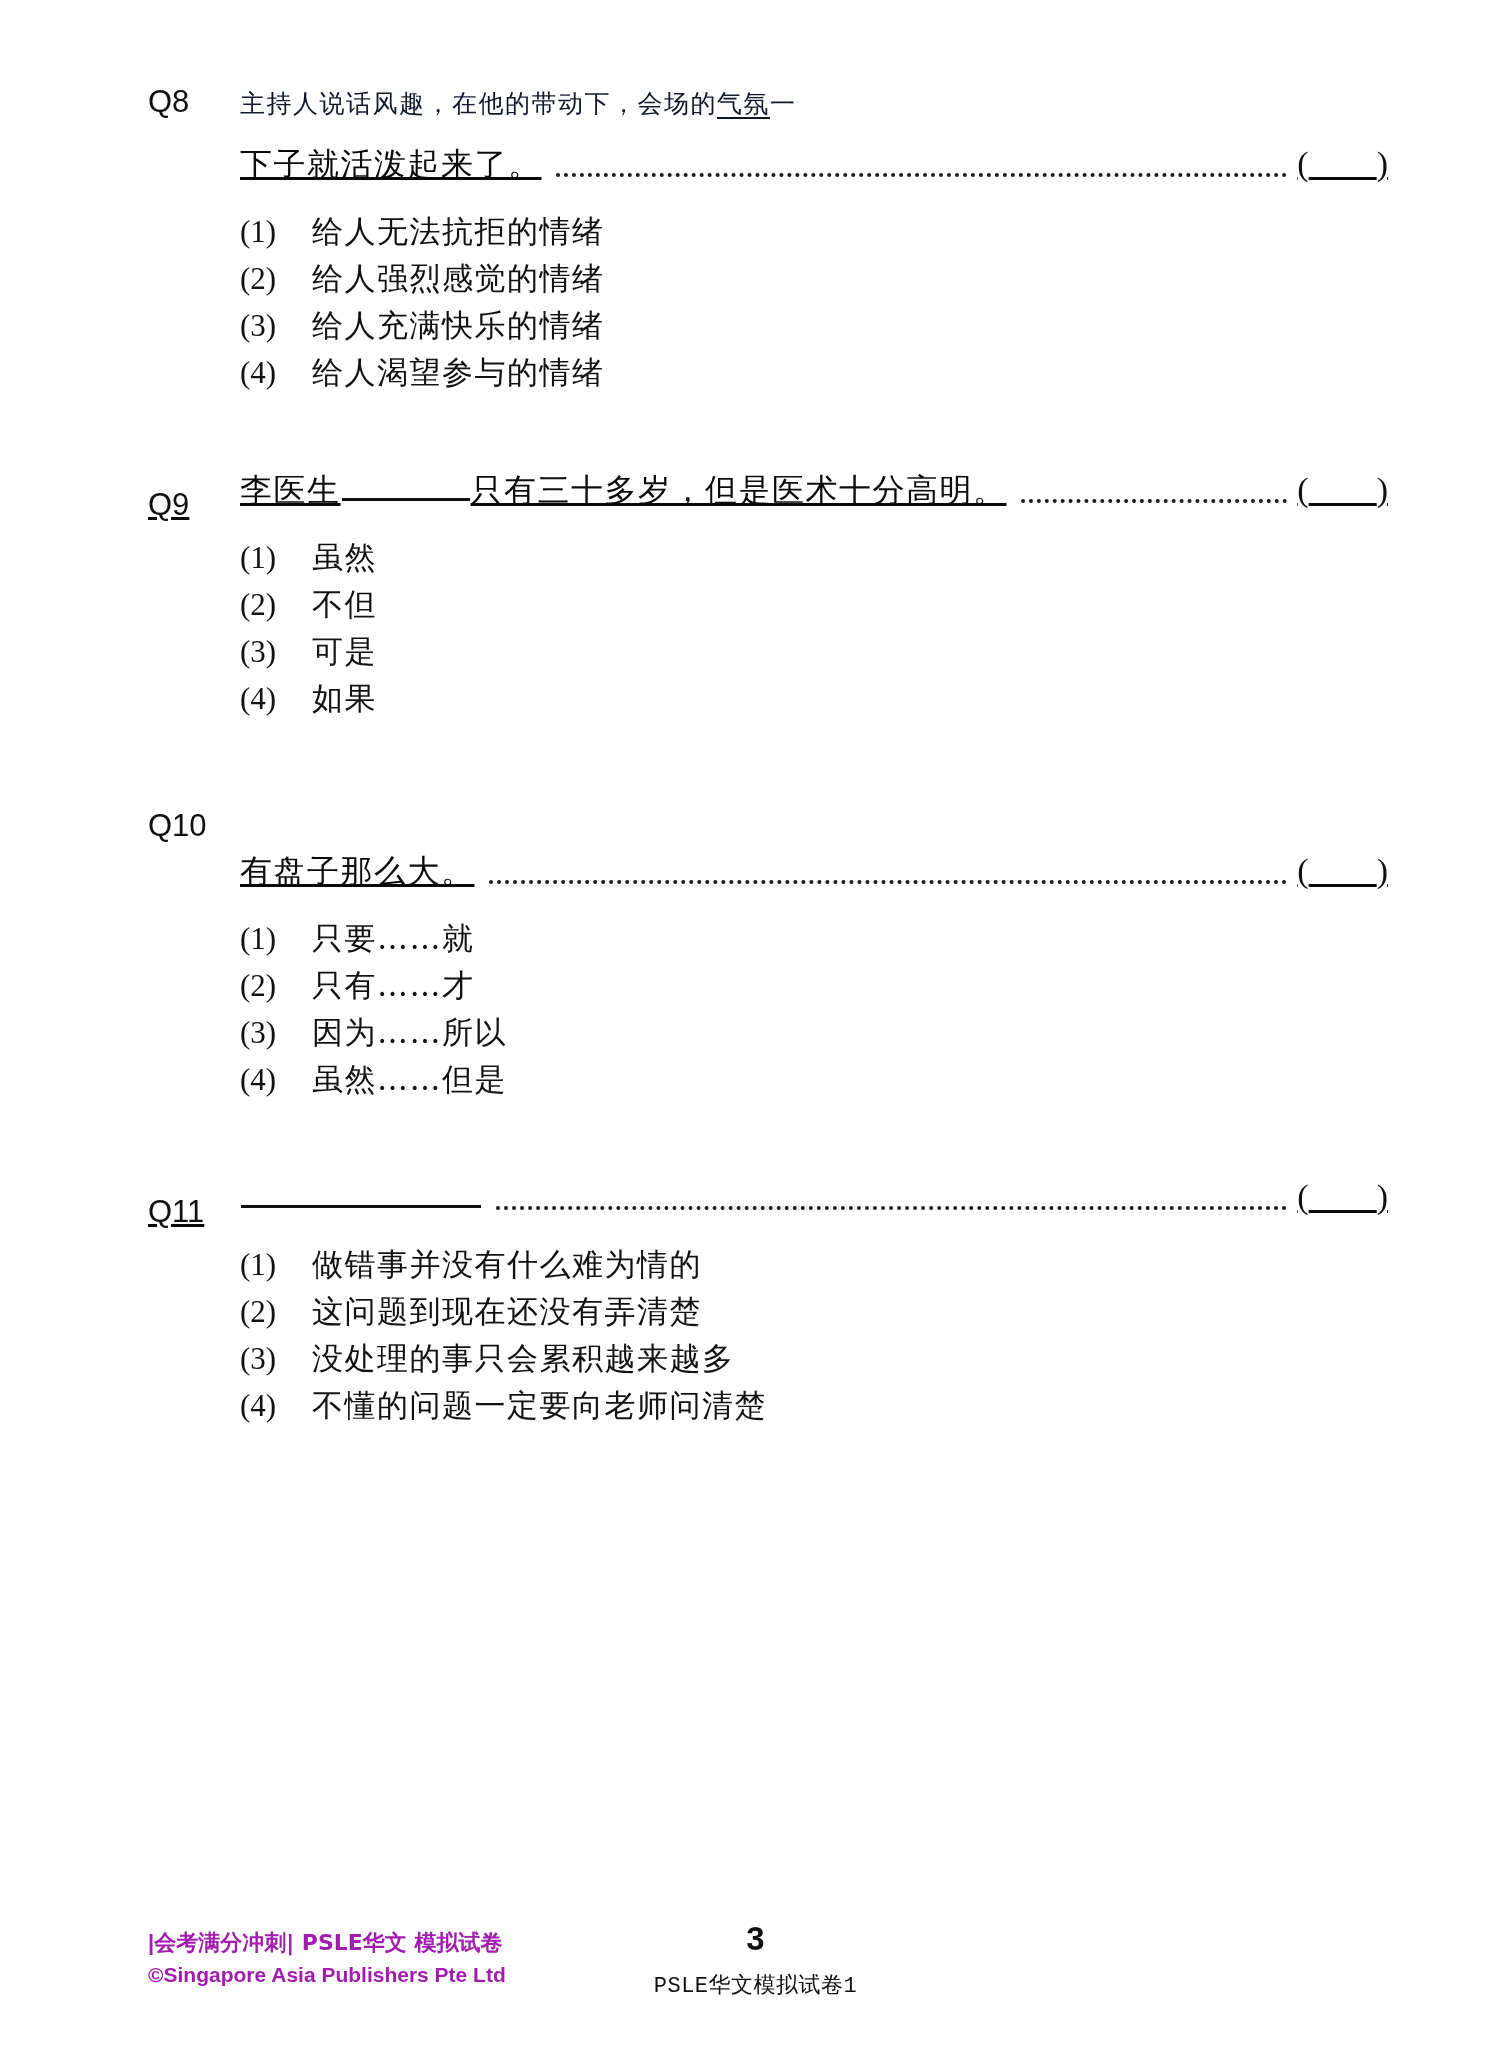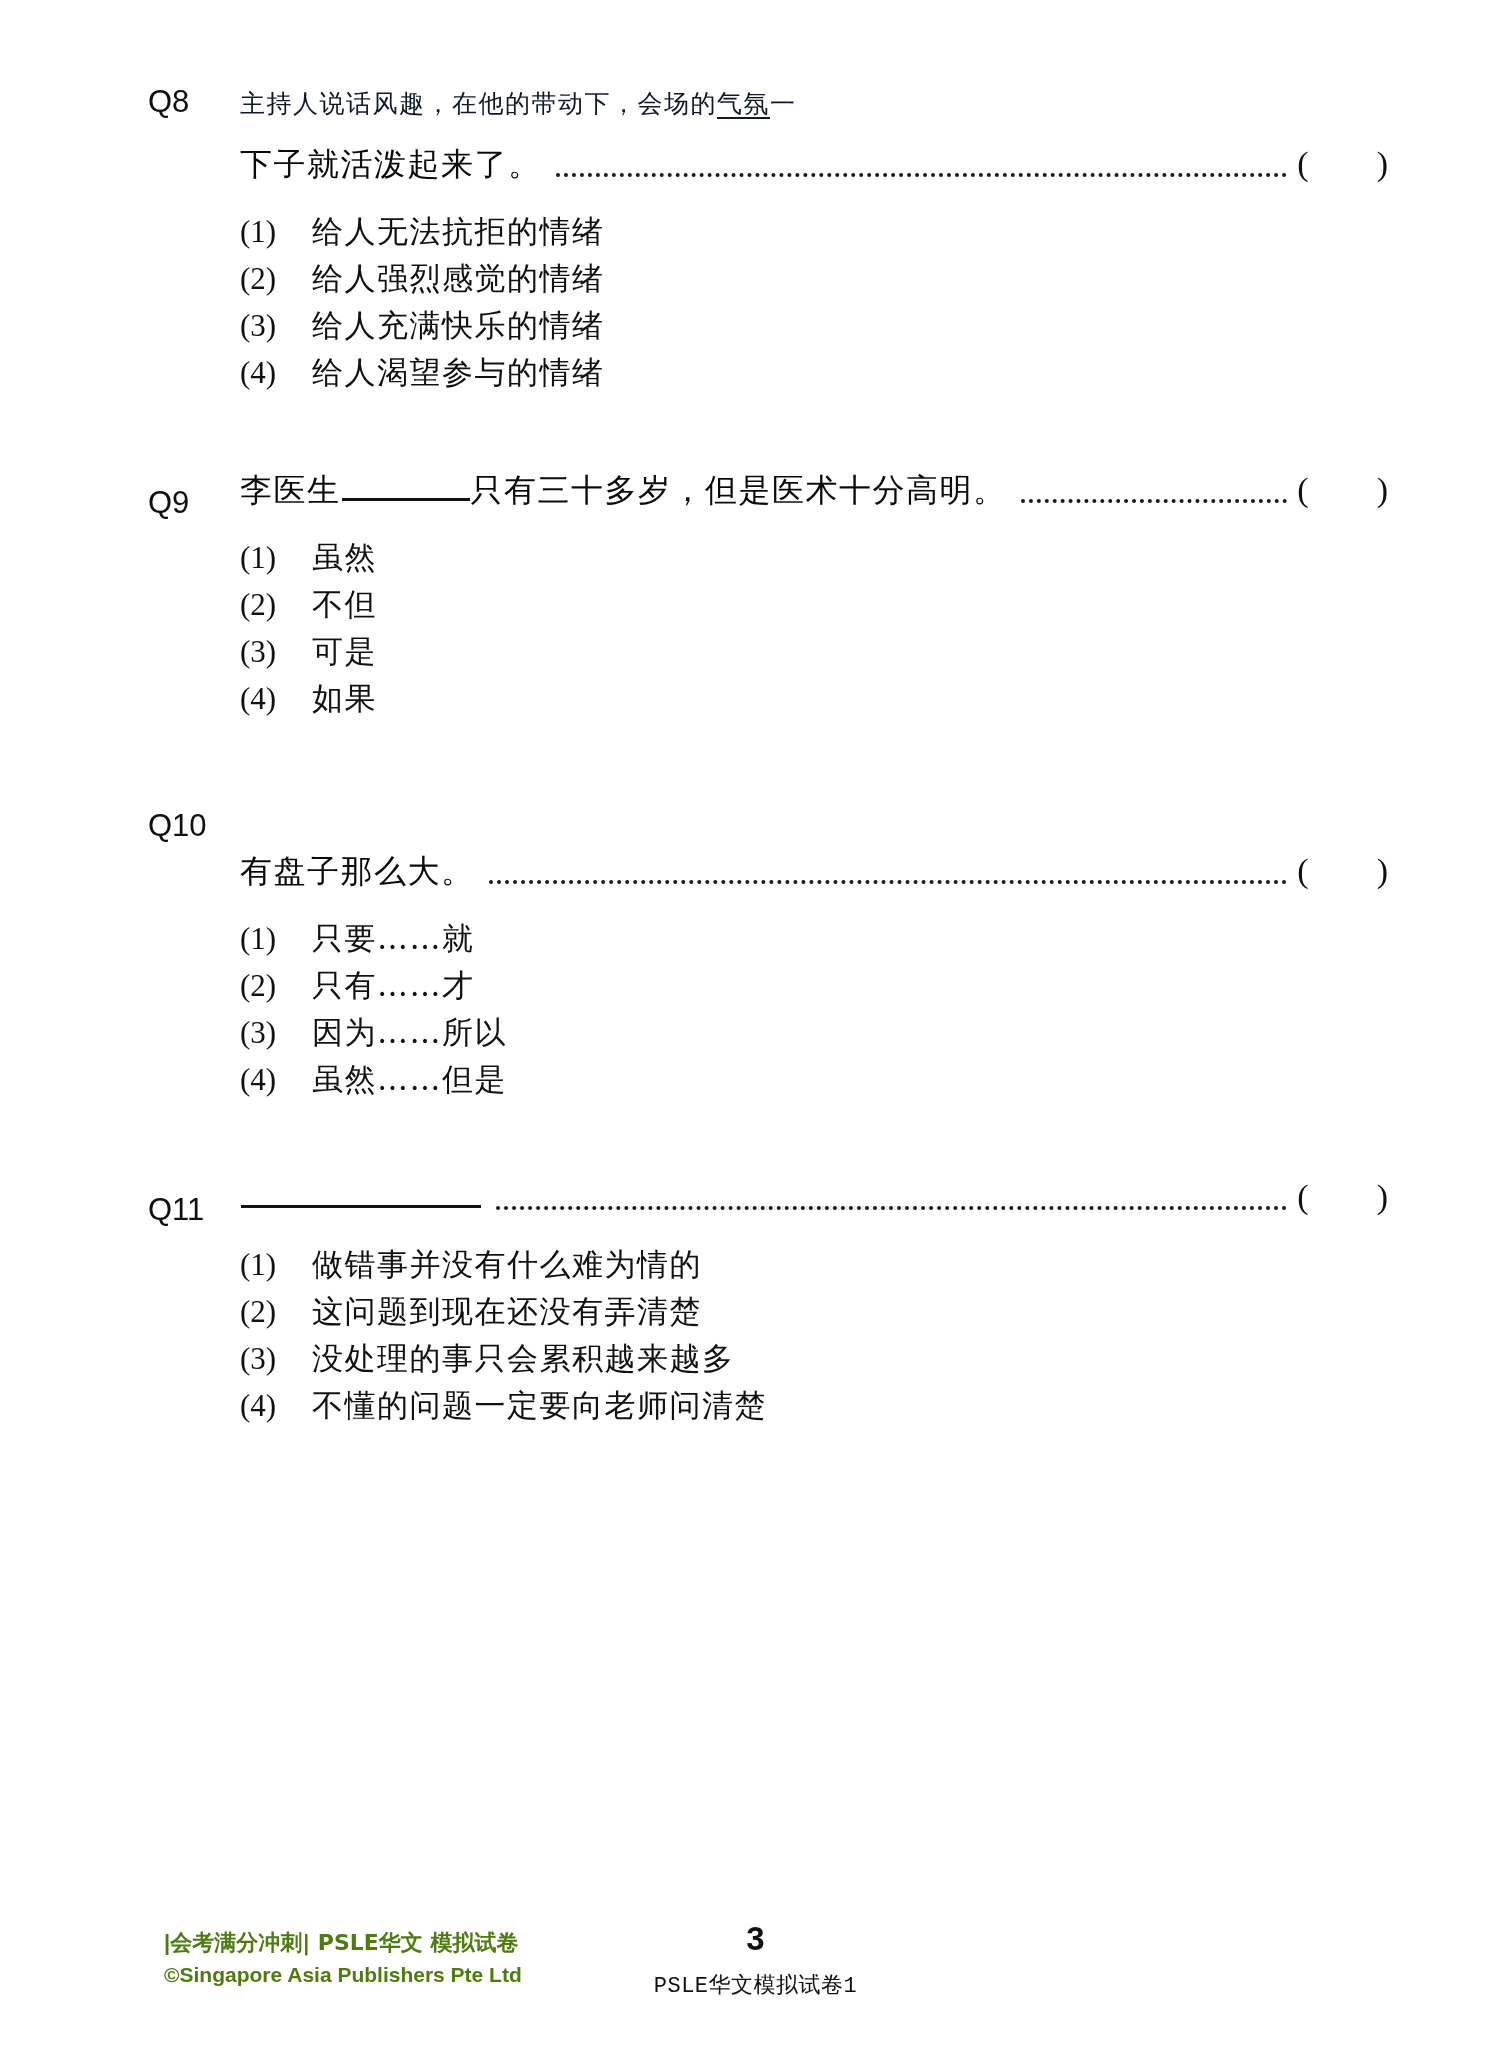--- a/index.html
+++ b/index.html
@@ -76,22 +76,23 @@
     margin: 0 1px;
   }
   .blank.w1 { width: 128px; }
   .blank.w2 { width: 132px; }
   .blank.w3 { width: 138px; }
   .blank.w4 { width: 240px; }
 
   
   .leader-row {
     display: flex;
-    align-items: center;
+    align-items: flex-end;
     width: 100%;
+    text-decoration: underline;
   }
   .leader-indent { flex: 0 0 auto; }
   .leader-text {
     flex: 0 0 auto;
     font-family: "DejaVu Serif", "Liberation Serif", serif;
     font-size: 32px;
     letter-spacing: 1.5px;
     line-height: 60px;
     white-space: nowrap;
   }
@@ -150,24 +151,24 @@
   
   .footer {
     position: absolute;
     left: 148px;
     bottom: 52px;
     width: 1215px;
     height: 70px;
   }
   .footer-left {
     position: absolute;
-    left: 16px;
+    left: 0;
     top: 0;
     font-family: "Liberation Sans", "DejaVu Sans", sans-serif;
-    color: #4d7c0f;
+    color: #a21caf;
   }
   .footer-l1 {
     font-size: 22px;
     font-weight: 700;
     letter-spacing: 0px;
     white-space: nowrap;
   }
   .footer-l1 .cjk { font-family: "DejaVu Sans", "Liberation Sans", sans-serif; }
   .footer-l2 {
     font-size: 21px;

